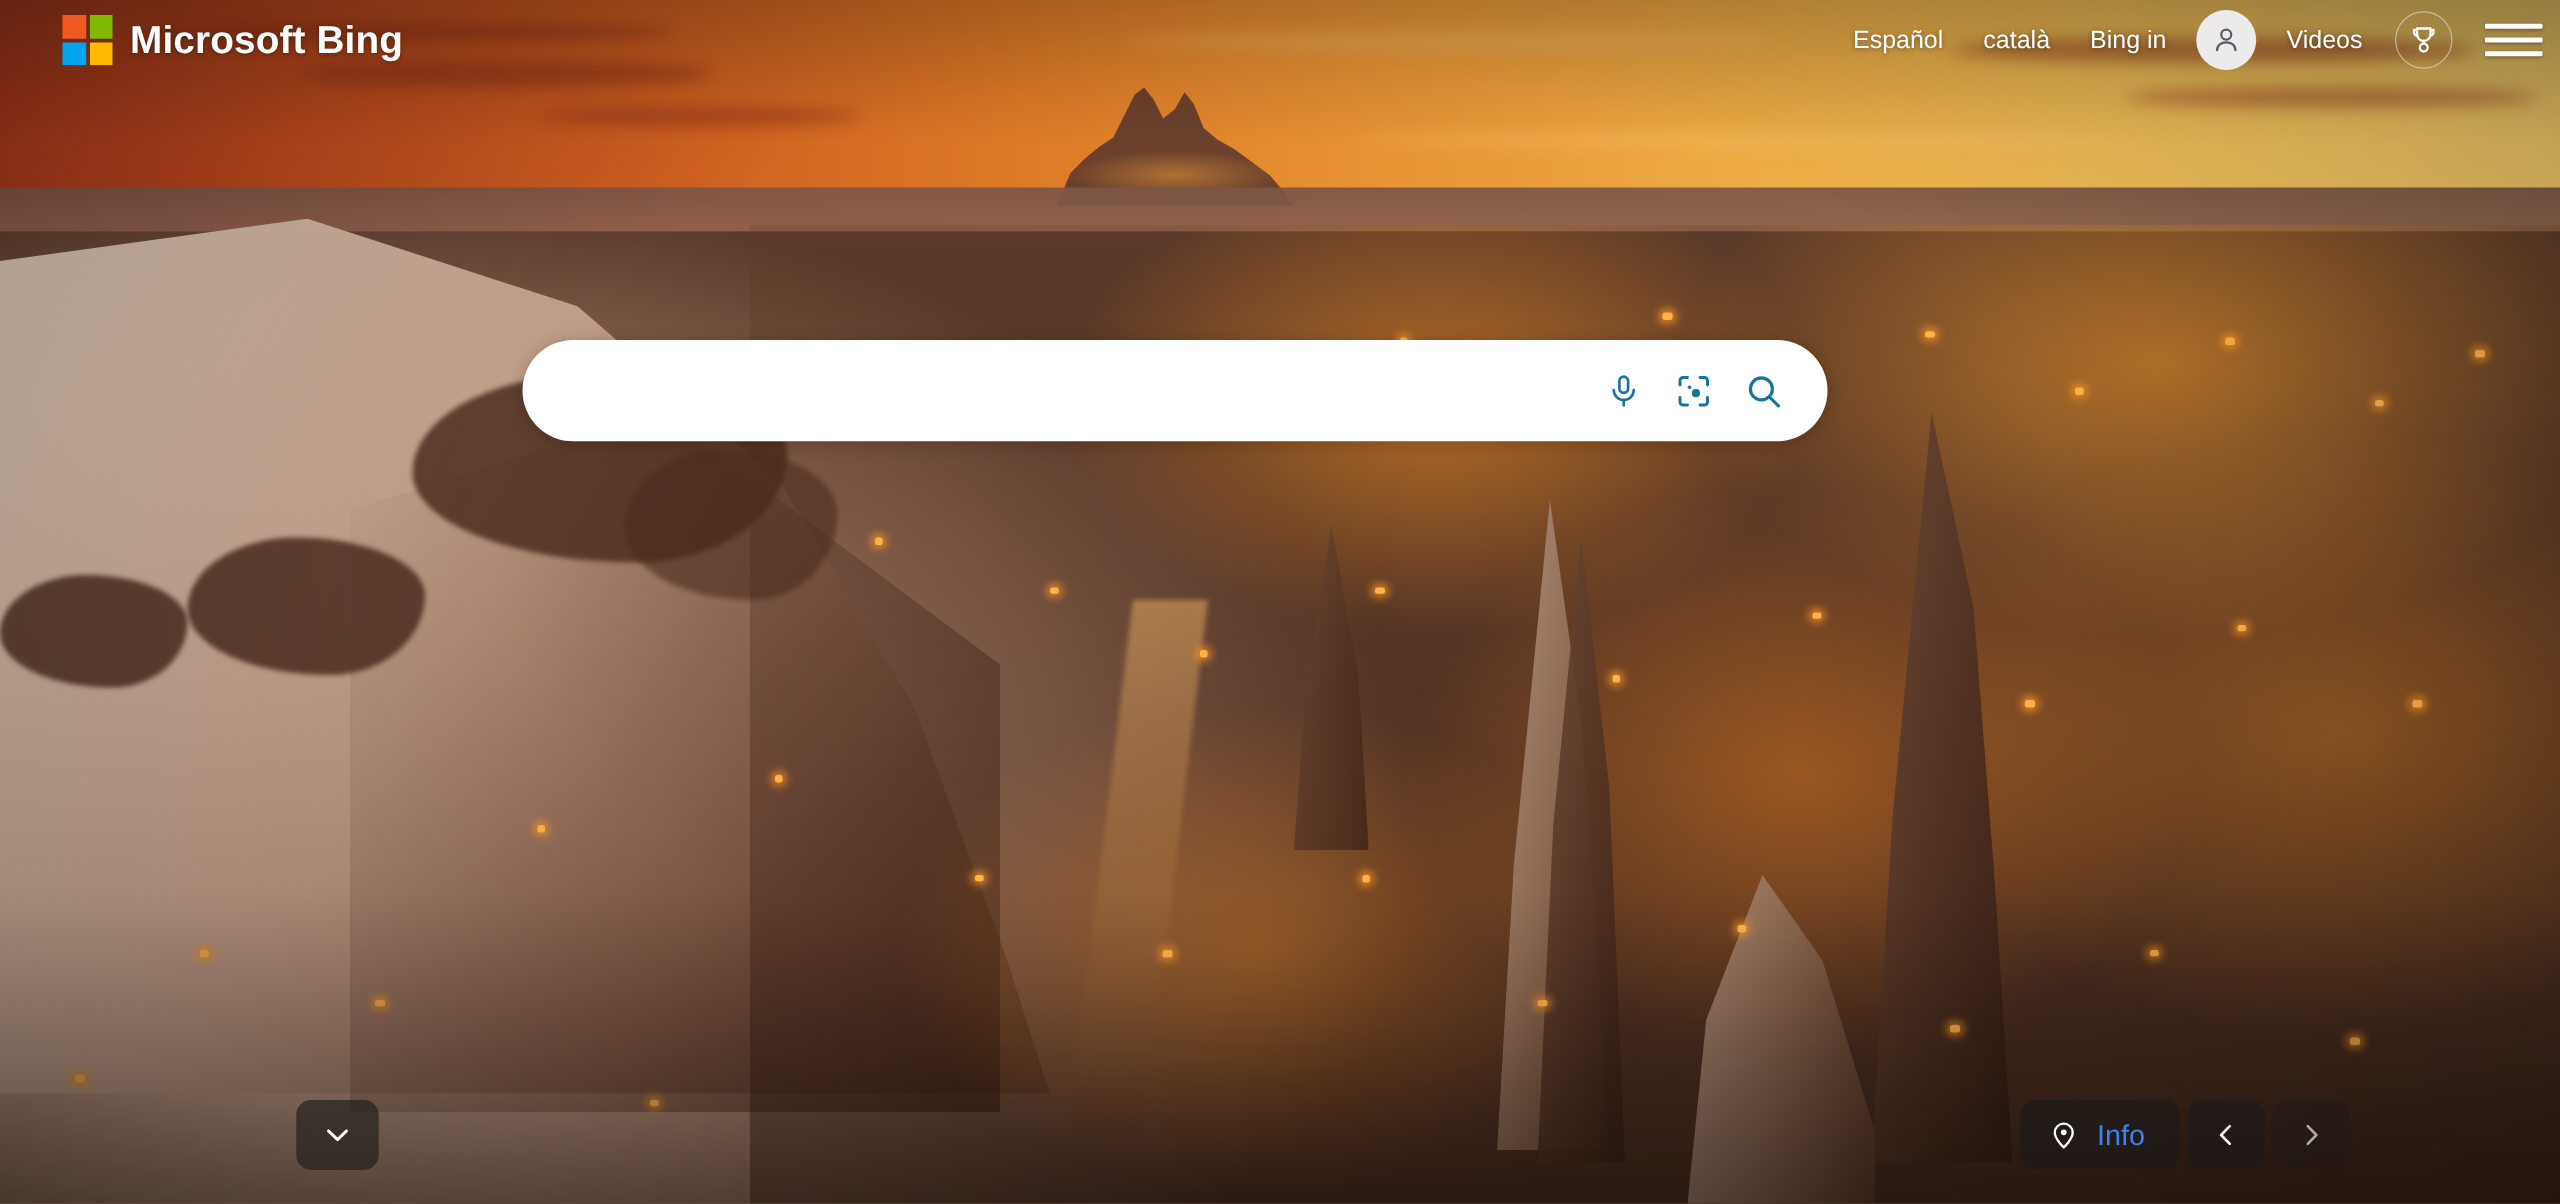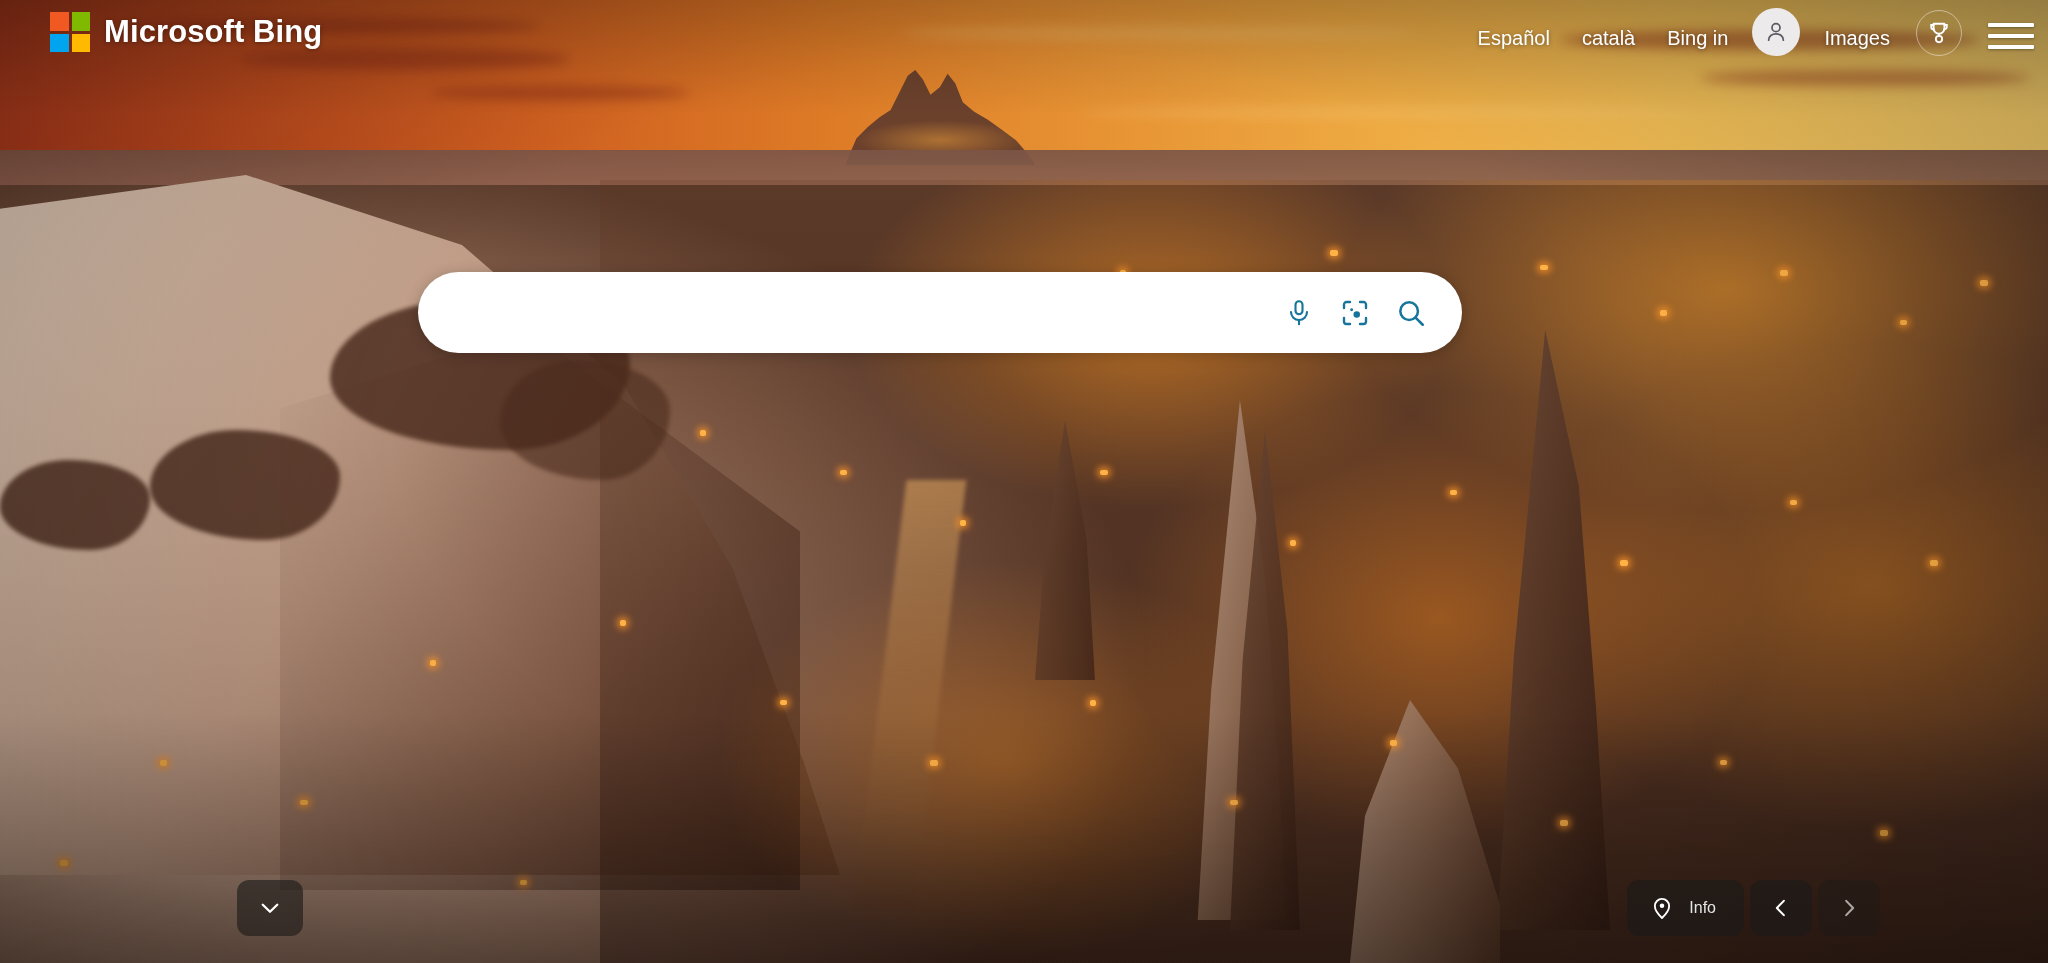--- a/index.html
+++ b/index.html
@@ -246,21 +246,21 @@
   .nav-more span {
     width: 6px; height: 6px;
     background: #ffffff;
     border-radius: 50%;
     box-shadow: 0 1px 3px rgba(0,0,0,0.4);
   }
 
   .header-right {
     margin-left: auto;
     display: flex;
-    align-items: flex-end;
+    align-items: center;
     gap: 0;
     padding-right: 14px;
   }
   .hr-link {
     color: #ffffff;
     font-size: 20px;
     padding: 6px 16px;
     text-shadow: 0 1px 4px rgba(0,0,0,0.4);
     white-space: nowrap;
     cursor: pointer;
@@ -372,22 +372,22 @@
     height: 56px;
     background: rgba(28,26,25,0.62);
     border-radius: 12px;
     display: flex;
     align-items: center;
     gap: 14px;
     padding: 0 28px 0 22px;
     cursor: pointer;
   }
   .info-label {
-    color: #e5e5e5;
-    font-size: 16px;
+    color: #3b82f6;
+    font-size: 23px;
     white-space: nowrap;
   }
   .arrow-btn {
     width: 62px; height: 56px;
     background: rgba(28,26,25,0.62);
     border-radius: 12px;
     display: flex;
     align-items: center;
     justify-content: center;
     cursor: pointer;
@@ -491,21 +491,21 @@
       <a class="hr-link">català</a>
       <a class="hr-link">Bing in</a>
 
       <div class="avatar">
         <svg width="26" height="26" viewBox="0 0 24 24" fill="none" stroke="#5b5b66" stroke-width="1.6">
           <circle cx="12" cy="8" r="3.7"></circle>
           <path d="M5.2 19.5c0-3.6 3.1-5.8 6.8-5.8s6.8 2.2 6.8 5.8" stroke-linecap="round"></path>
         </svg>
       </div>
 
-      <a class="hr-link">Images</a>
+      <a class="hr-link">Videos</a>
 
       <div class="rewards-icon">
         <svg width="26" height="26" viewBox="0 0 24 24" fill="none" stroke="#ffffff" stroke-width="1.7">
           <path d="M7 3.5h10v4.2a5 5 0 0 1-10 0z" stroke-linejoin="round"></path>
           <path d="M7 4.6H4.8v1.6A2.6 2.6 0 0 0 7.4 8.8" stroke-linecap="round"></path>
           <path d="M17 4.6h2.2v1.6a2.6 2.6 0 0 1-2.6 2.6" stroke-linecap="round"></path>
           <path d="M12 12.7v2.1" stroke-linecap="round"></path>
           <circle cx="12" cy="17.6" r="2.9"></circle>
         </svg>
       </div>

